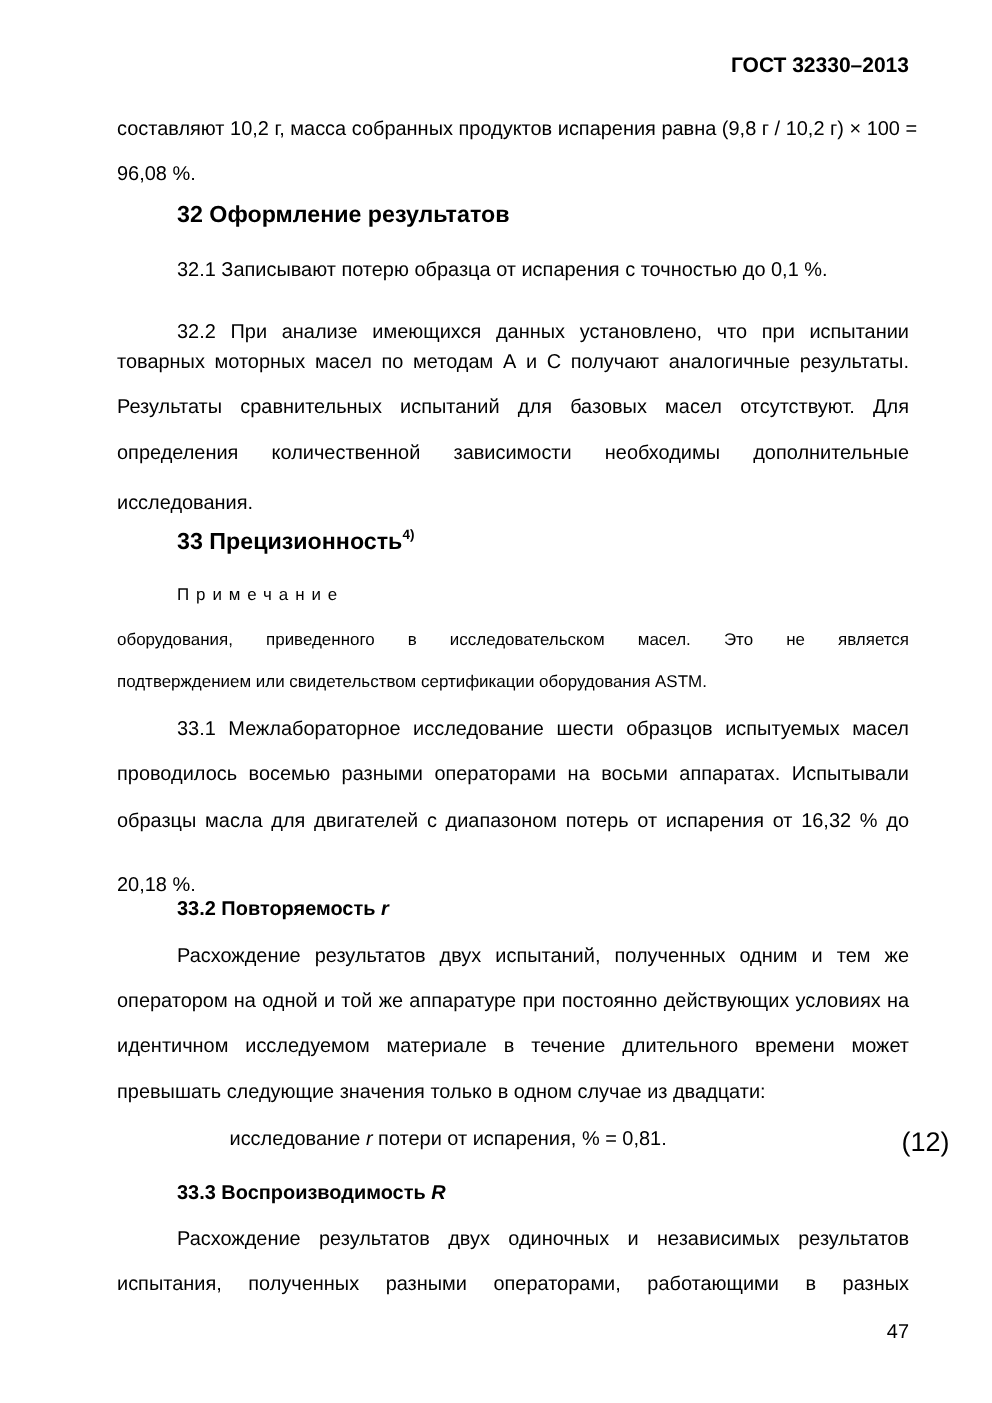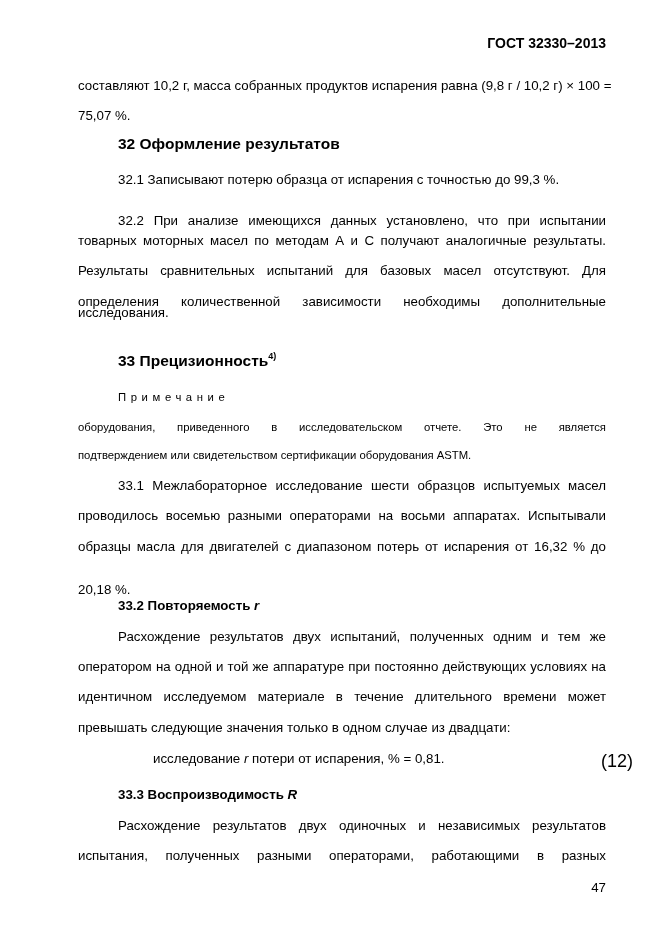--- a/index.html
+++ b/index.html
@@ -78,38 +78,38 @@
     i { font-style: italic; }
   </style>
 </head>
 <body>
 
 <div class="header">ГОСТ 32330–2013</div>
 
 <div class="page">
 
   <div class="line just" style="top:78px;">составляют 10,2 г, масса собранных продуктов испарения равна (9,8 г / 10,2 г) × 100 =</div>
-  <div class="line" style="top:108px;">75,07 %.</div>
+  <div class="line" style="top:108px;">96,08 %.</div>
 
   <div class="h1" style="top:135px;">32 Оформление результатов</div>
 
-  <div class="line indent" style="top:172px;">32.1 Записывают потерю образца от испарения с точностью до 99,3 %.</div>
+  <div class="line indent" style="top:172px;">32.1 Записывают потерю образца от испарения с точностью до 0,1 %.</div>
 
   <div class="line indent just" style="top:203px;margin-top:10px;">32.2 При анализе имеющихся  данных установлено, что при испытании</div>
   <div class="line just" style="top:233px;">товарных моторных масел по методам А и С получают аналогичные результаты.</div>
   <div class="line just" style="top:263px;">Результаты сравнительных испытаний для базовых масел отсутствуют. Для</div>
   <div class="line just" style="top:294px;">определения количественной зависимости необходимы дополнительные</div>
-  <div class="line" style="top:305px;">исследования.</div>
+  <div class="line" style="top:327px;">исследования.</div>
 
   <div class="h1" style="top:351px;"><span>33 Прецизионность</span><sup>4)</sup></div>
 
   <div class="line indent small" style="top:389px; display:flex; justify-content:flex-start;flex-direction:column;">
     <span class="spaced">Примечание</span>
   </div>
-  <div class="line just small" style="top:419px;">оборудования, приведенного в исследовательском отчете. Это не является</div>
+  <div class="line just small" style="top:419px;">оборудования, приведенного в исследовательском масел. Это не является</div>
   <div class="line small" style="top:447px;">подтверждением или свидетельством  сертификации оборудования ASTM.</div>
 
   <div class="line indent just" style="top:478px;">33.1 Межлабораторное исследование шести образцов испытуемых масел</div>
   <div class="line just" style="top:508px;">проводилось восемью разными операторами на восьми аппаратах. Испытывали</div>
   <div class="line just" style="top:539px;">образцы масла для двигателей с диапазоном  потерь от испарения от 16,32 % до</div>
   <div class="line" style="top:582px;">20,18 %.</div>
 
   <div class="h2" style="top:598px;"><span>33.2 Повторяемость</span> <i>r</i></div>
 
   <div class="line indent just" style="top:629px;">Расхождение результатов двух испытаний, полученных одним и тем же</div>

